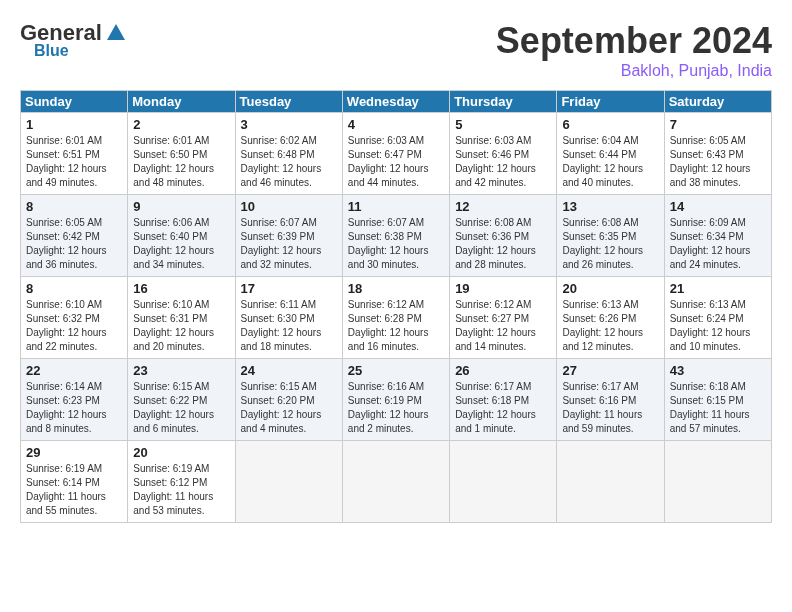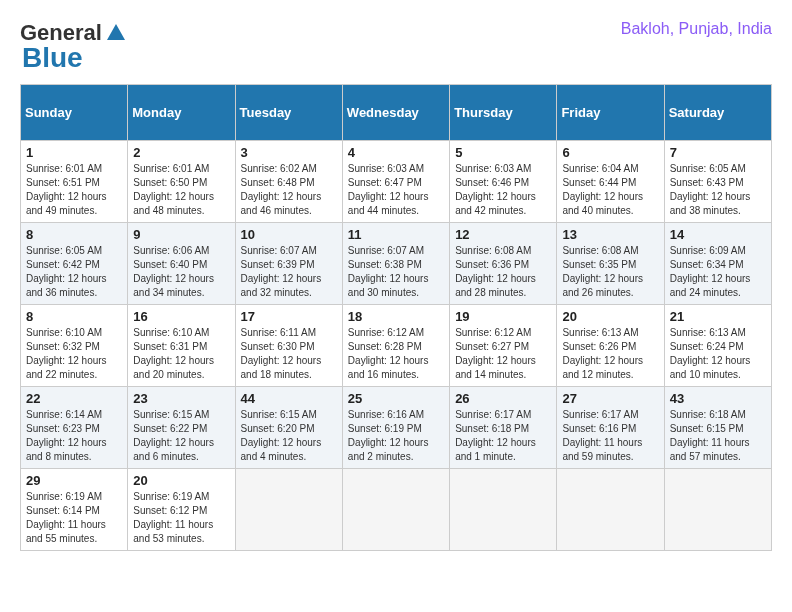--- a/index.html
+++ b/index.html
@@ -36,21 +36,21 @@
     table {
       width: 100%;
       border-collapse: collapse;
       table-layout: fixed;
     }
     thead tr th {
       background-color: #2176ae;
       color: #fff;
       font-size: 13px;
       font-weight: bold;
-      padding: 20px 4px;
+      padding: 3px 4px;
       text-align: left;
       border: 1px solid #ccc;
     }
     tbody tr td {
       vertical-align: top;
       border: 1px solid #ccc;
       padding: 4px 5px;
       font-size: 10.5px;
       color: #333;
       height: 82px;
@@ -81,23 +81,24 @@
 <body>
 
 <div class="header">
   <div class="logo">
     <div style="display:flex; align-items:center; gap:2px;">
       <span style="font-size:22px; font-weight:bold; color:#333;">General</span>
       <svg width="22" height="22" viewBox="0 0 22 22" style="margin:0 1px;">
         <polygon points="11,2 20,18 2,18" fill="#2176ae"></polygon>
       </svg>
     </div>
-    <span style="font-size:28px; font-weight:bold; color:#2176ae; margin-top:-4px; margin-left:2px;">Blue</span>
+    <span style="font-size:16px; font-weight:bold; color:#2176ae; margin-top:-4px; margin-left:14px;">Blue</span>
   </div>
   <div class="title-block">
+    <div class="month-title">September 2024</div>
     <div class="location">Bakloh, Punjab, India</div>
   </div>
 </div>
 
 <table>
   <thead>
     <tr>
     <th>Sunday</th>
         <th>Monday</th>
         <th>Tuesday</th>
@@ -201,21 +202,21 @@
       <tr>
         <td>
           <span class="day-number">22</span>
           <div class="cell-content">Sunrise: 6:14 AM<br>Sunset: 6:23 PM<br>Daylight: 12 hours and 8 minutes.</div>
         </td>
         <td>
           <span class="day-number">23</span>
           <div class="cell-content">Sunrise: 6:15 AM<br>Sunset: 6:22 PM<br>Daylight: 12 hours and 6 minutes.</div>
         </td>
         <td>
-          <span class="day-number">44</span>
+          <span class="day-number">24</span>
           <div class="cell-content">Sunrise: 6:15 AM<br>Sunset: 6:20 PM<br>Daylight: 12 hours and 4 minutes.</div>
         </td>
         <td>
           <span class="day-number">25</span>
           <div class="cell-content">Sunrise: 6:16 AM<br>Sunset: 6:19 PM<br>Daylight: 12 hours and 2 minutes.</div>
         </td>
         <td>
           <span class="day-number">26</span>
           <div class="cell-content">Sunrise: 6:17 AM<br>Sunset: 6:18 PM<br>Daylight: 12 hours and 1 minute.</div>
         </td>

